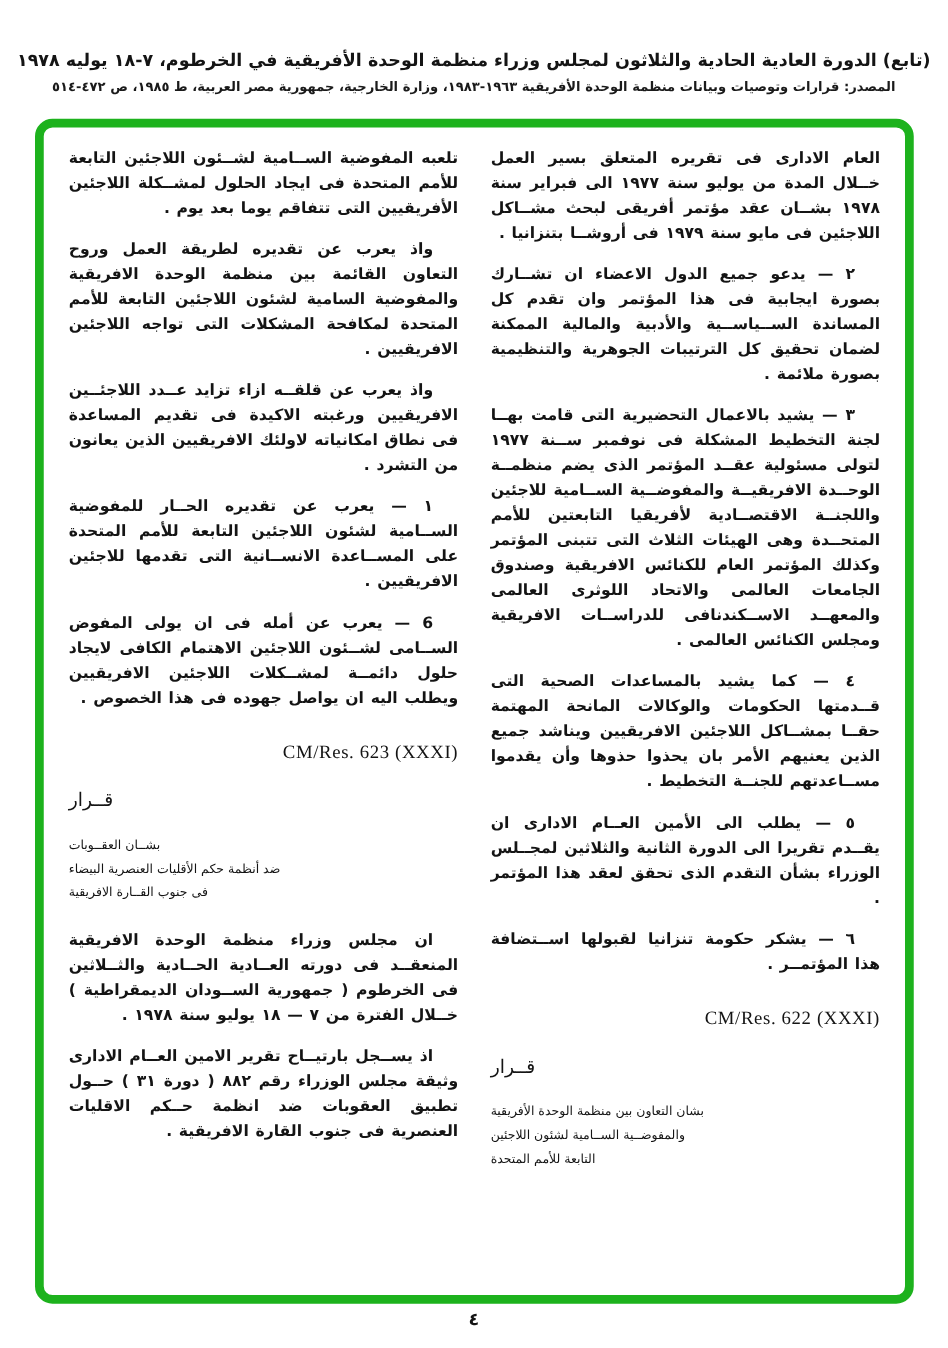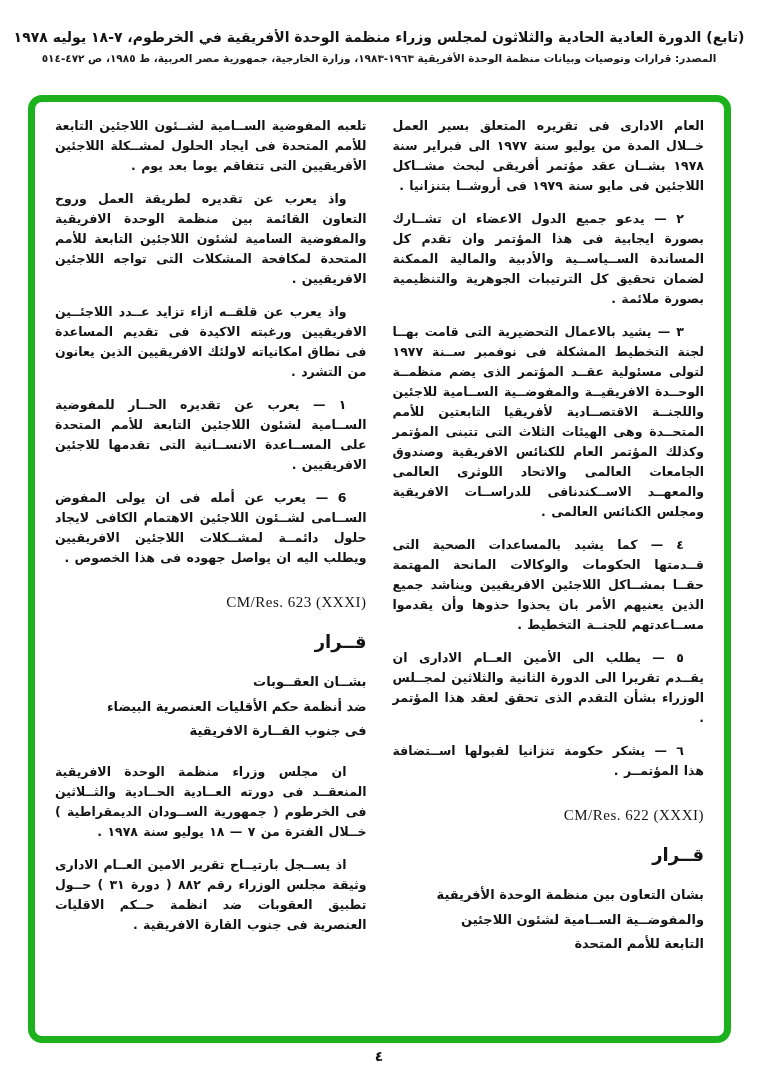--- a/index.html
+++ b/index.html
@@ -6,21 +6,21 @@
   html, body {
     width: 758px; height: 1078px;
     background: #ffffff;
     font-family: "DejaVu Sans", sans-serif;
     color: #141414;
     overflow: hidden;
   }
   .page { position: relative; width: 758px; height: 1078px; direction: rtl; }
 
   
-  .page-header { position: absolute; top: 28px; right: 0; left: 0; text-align: center; }
+  .page-header { position: absolute; top: 40px; right: 0; left: 0; text-align: center; }
   .header-line1 { font-size: 14px; font-weight: 700; letter-spacing: 0; line-height: 1.3; }
   .header-line2 { font-size: 10.5px; font-weight: 700; margin-top: 6px; color: #1a1a1a; }
 
   
   .green-frame {
     position: absolute;
     left: 28px; top: 95px;
     width: 703px; height: 948px;
     border: 7px solid var(--frame-green, #1db21d);
     border-radius: 14px;
@@ -51,30 +51,30 @@
     direction: ltr;
     text-align: right;
     font-family: "Liberation Serif", "DejaVu Serif", serif;
     font-size: 15px;
     font-weight: 400;
     letter-spacing: 0.5px;
     margin: 26px 0 10px 0;
     padding-left: 10px;
   }
   .res-title {
-    text-align: right;
-    font-size: 18px;
-    font-weight: 700;
+    text-align: left;
+    font-size: 15px;
+    font-weight: 400;
     margin: 20px 0 18px 0;
     letter-spacing: 1px;
   }
   .res-subtitle {
-    text-align: right;
-    font-size: 13px;
-    font-weight: 700;
+    text-align: left;
+    font-size: 10px;
+    font-weight: 400;
     line-height: 1.9;
     margin-bottom: 18px;
   }
 
   
   .page-number {
     position: absolute;
     bottom: 14px; left: 0; right: 0;
     text-align: center;
     font-size: 14px;

